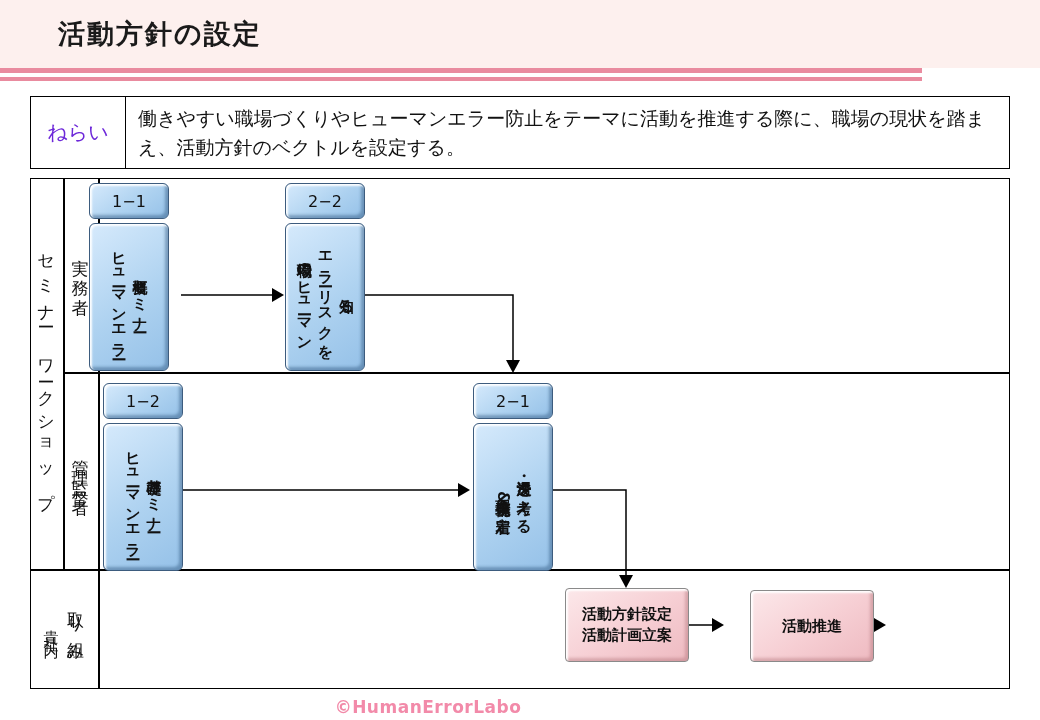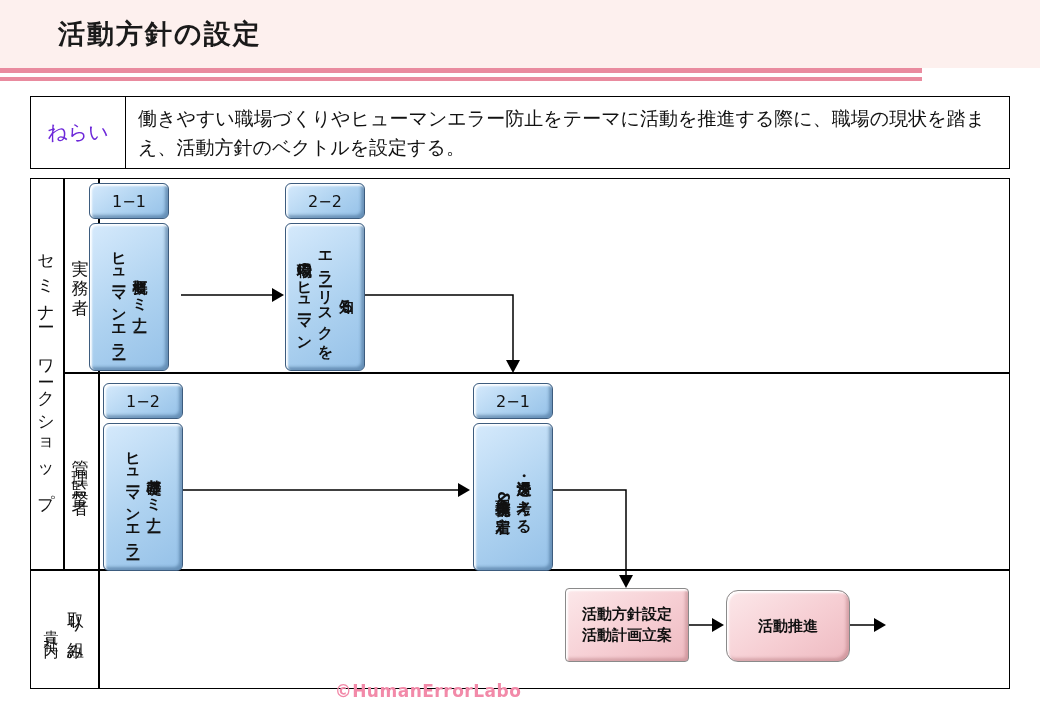--- a/index.html
+++ b/index.html
@@ -57,28 +57,28 @@
   #box-1-2 { left:103px; top:383px; }
   #box-2-4 { left:473px; top:383px; }
 
   
   .process { position:absolute; display:flex; align-items:center; justify-content:center; text-align:center;
              font-size:15px; font-weight:bold; line-height:1.4; color:#111; z-index:3;
              background:linear-gradient(145deg,#fce8ea 0%,#f6ced3 55%,#eebac1 100%);
              border:1px solid #8a8a8a; border-radius:4px;
              box-shadow:inset 2px 2px 2px rgba(255,255,255,.95), inset -3px -3px 3px rgba(160,95,100,.35); }
   #pbox-1 { left:565px; top:588px; width:122px; height:72px; }
-  #pbox-2 { left:726px; top:590px; width:122px; height:70px;border-radius:12px; }
+  #pbox-2 { left:750px; top:590px; width:122px; height:70px; }
   #pbox-3 { left:888px; top:590px; width:118px; height:70px; }
 
   
   .overlay { position:absolute; left:0; top:0; width:1040px; height:720px; z-index:2; pointer-events:none; }
 
   
-  .footer { position:absolute; left:0; bottom:19px; width:856px; text-align:center;
+  .footer { position:absolute; left:0; bottom:3px; width:856px; text-align:center;
             font-size:17px; font-weight:bold; color:#f28aa9; letter-spacing:0.5px; }
 </style>
 </head>
 <body>
 
 <div class="page">
 
   <div class="header-band"></div>
   <div class="page-title">活動方針の設定</div>
   <div class="stripe s1"></div>

